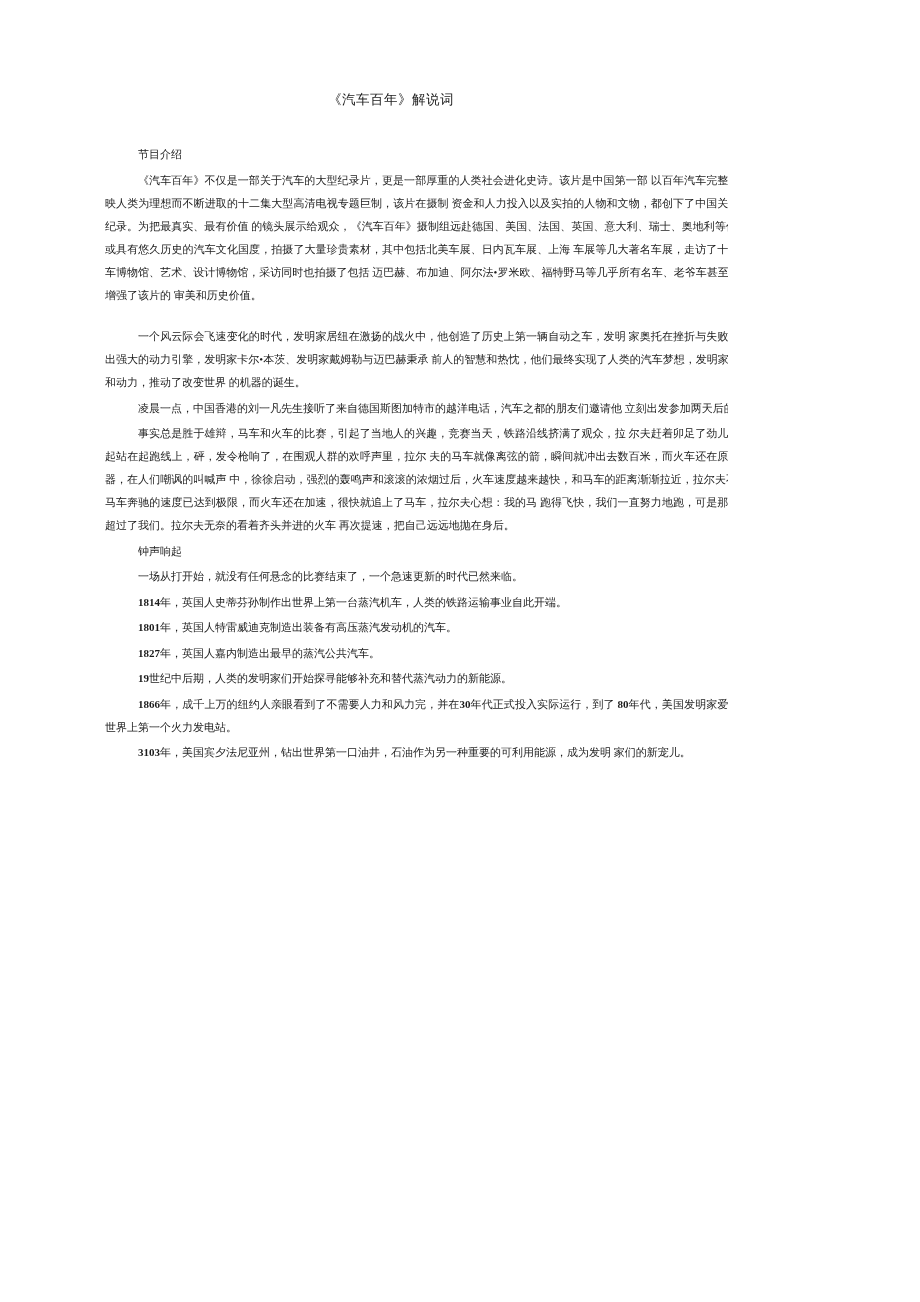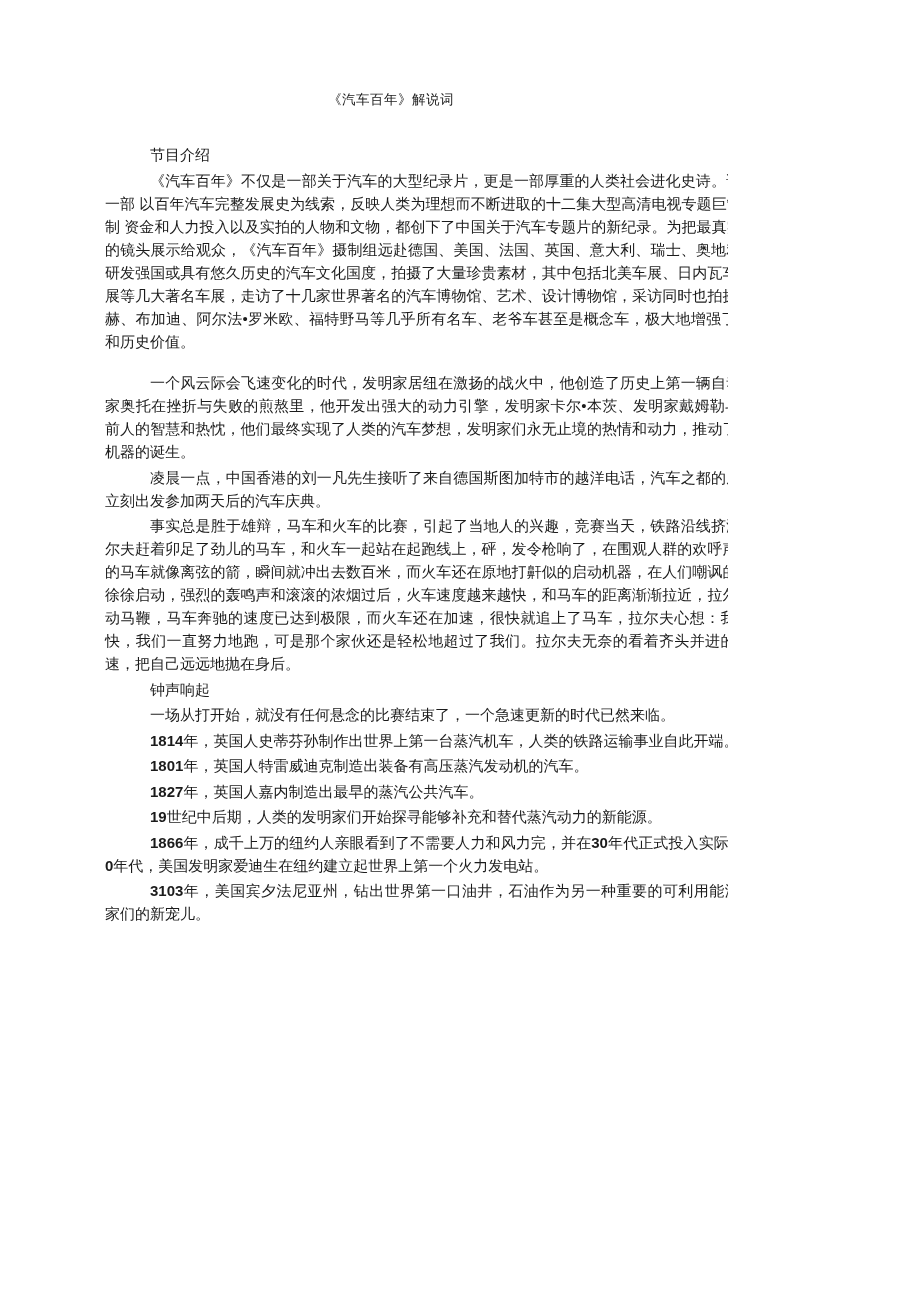--- a/index.html
+++ b/index.html
@@ -6,41 +6,41 @@
     margin: 0;
     padding: 0;
     background: #ffffff;
   }
   .page {
     position: relative;
     width: 728px;
     height: 1302px;
     background: #ffffff;
     overflow: hidden;
-    font-family: Liberation Sans, sans-serif;
+    font-family: Liberation Serif, serif;
     color: #1b1b1b;
   }
   .doc {
     position: absolute;
     left: 105px;
     top: 88px;
     width: 712px;
   }
   .doc-title {
     font-size: 13.5px;
     font-weight: normal;
     line-height: 23px;
     text-align: center;
     padding-right: 140px; 
     margin: 0 0 32px 0;
     letter-spacing: 0.5px;
   }
   .doc-body p {
     margin: 0 0 2.5px 0;
-    font-size: 15px;
+    font-size: 11px;
     line-height: 23px;
     text-align: justify;
     text-indent: 3em;
     word-break: break-all;
   }
   .doc-body p.heading {
     text-align: left;
   }
   .num {
     font-weight: bold;

